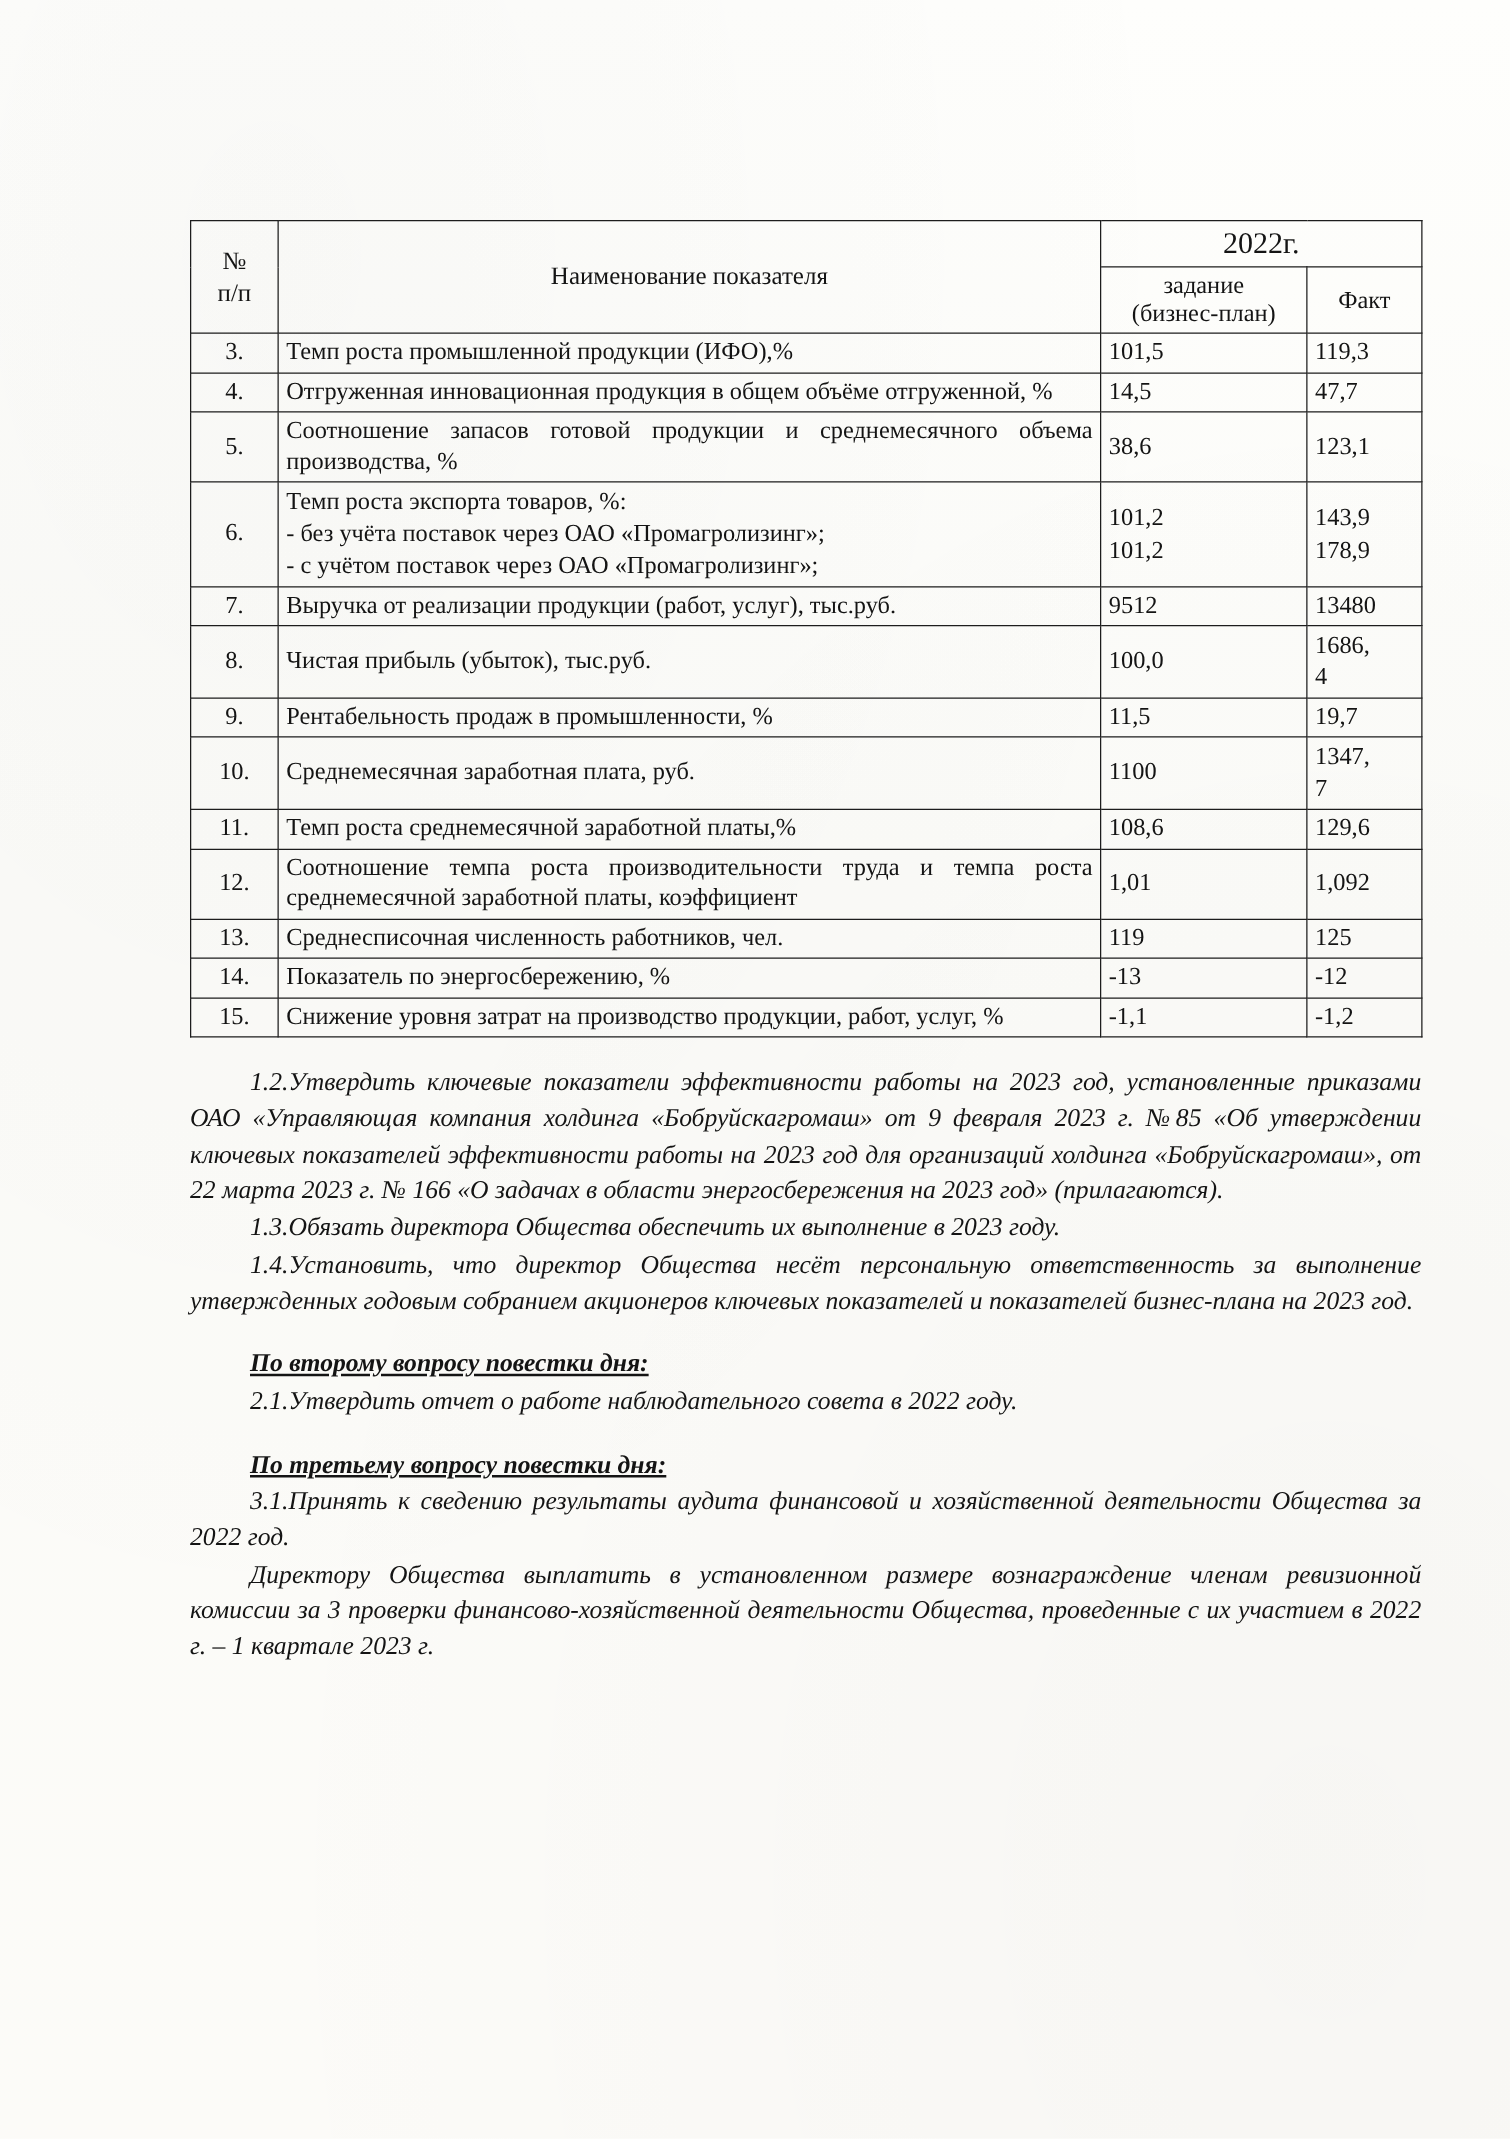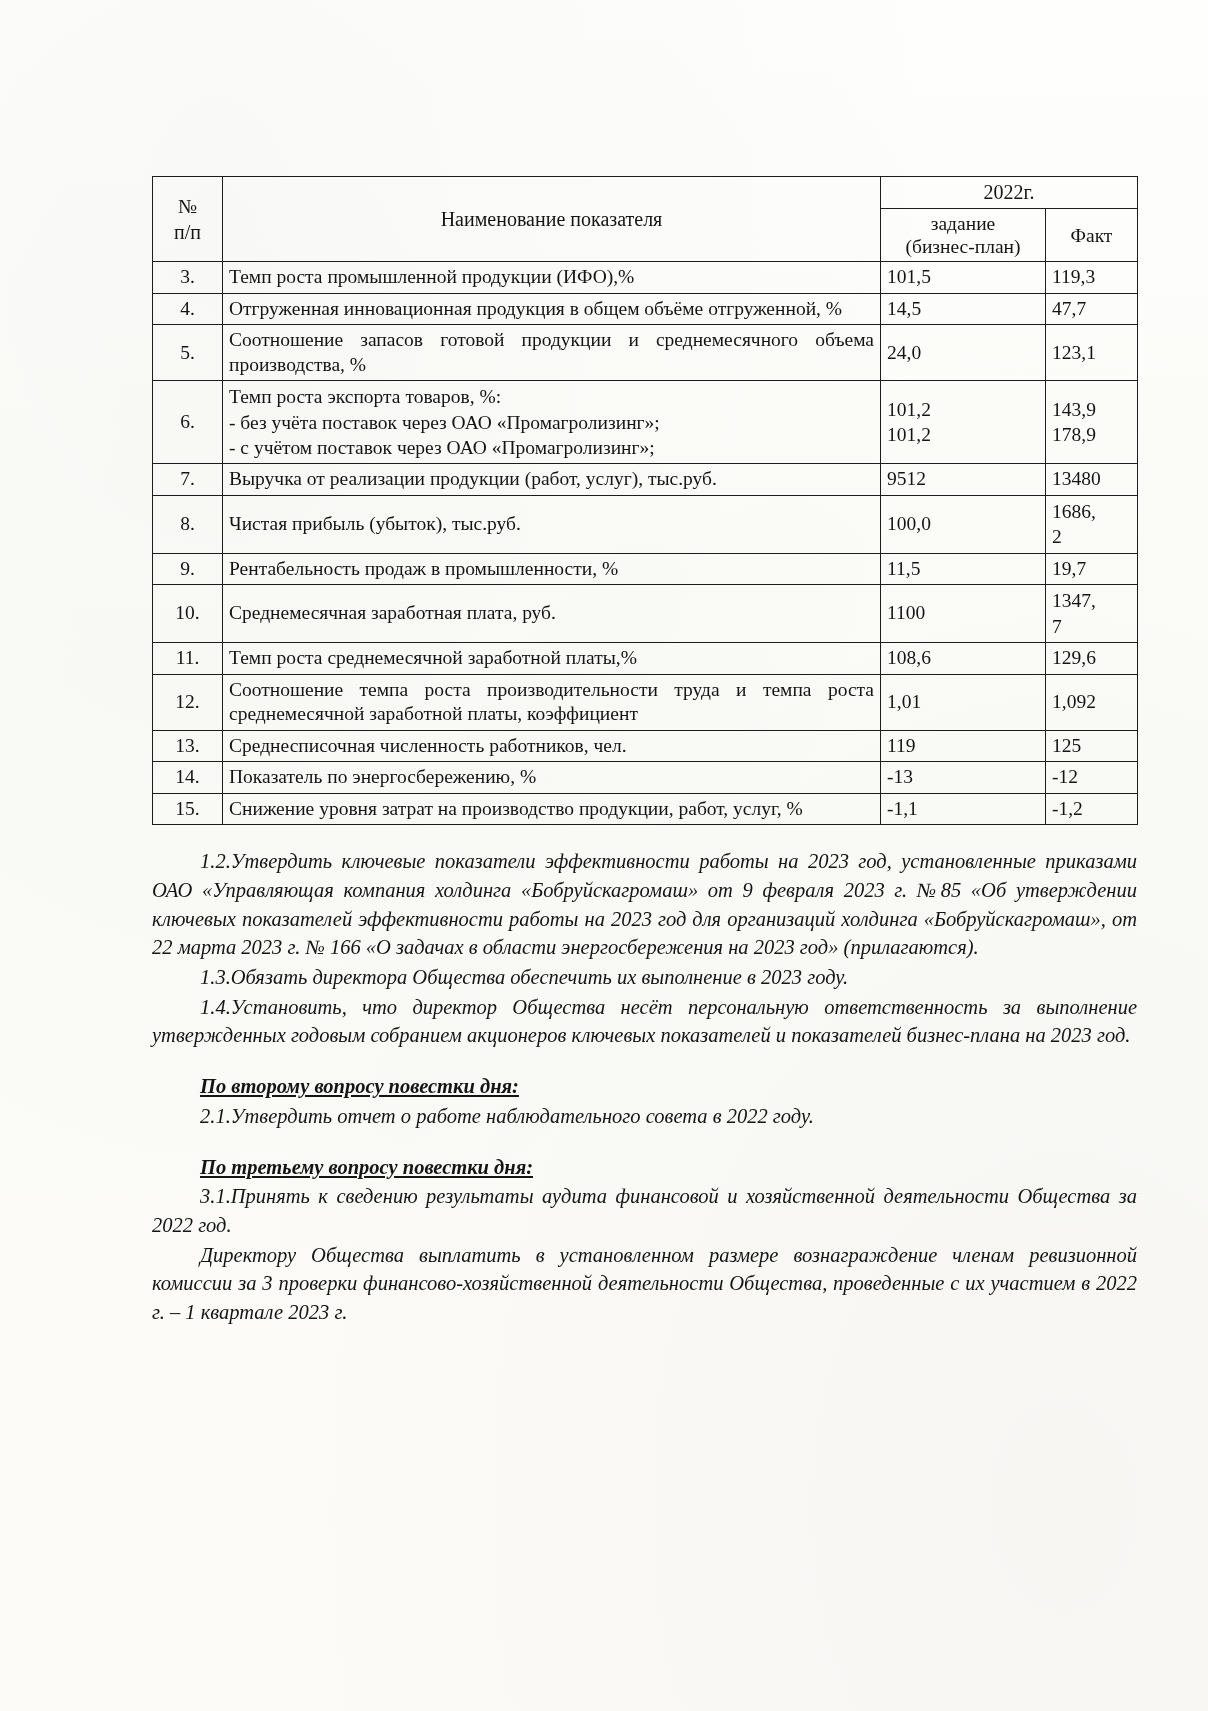--- a/index.html
+++ b/index.html
@@ -48,21 +48,21 @@
   .col-num      { width: 70px; }
   .col-name     { width: 658px; }
   .col-plan     { width: 165px; }
   .col-fact     { width: 92px; }
 
   th.hdr-num, th.hdr-name {
     text-align: center;
   }
   th.hdr-year {
     text-align: center;
-    font-size: 20px;
+    font-size: 24px;
     padding: 4px 6px 5px;
     margin-left: 43px;
   }
   th.hdr-plan, th.hdr-fact {
     text-align: center;
     font-size: 19.5px;
     line-height: 1.18;
     padding: 4px 4px;
   }
   th.hdr-num { font-size: 20px; line-height: 1.3; }
@@ -146,21 +146,21 @@
           </tr>
           <tr>
             <td class="c-num">4.</td>
             <td class="c-name">Отгруженная инновационная продукция в общем объёме отгруженной, %</td>
             <td class="c-val">14,5</td>
             <td class="c-val">47,7</td>
           </tr>
           <tr>
             <td class="c-num">5.</td>
             <td class="c-name">Соотношение запасов готовой продукции и среднемесячного объема производства, %</td>
-            <td class="c-val">24,0</td>
+            <td class="c-val">38,6</td>
             <td class="c-val">123,1</td>
           </tr>
           <tr>
             <td class="c-num">6.</td>
             <td class="c-name nojust multiline">Темп роста экспорта товаров, %:
 - без учёта поставок через ОАО «Промагролизинг»;
 - с учётом поставок через ОАО «Промагролизинг»;</td>
             <td class="c-val multiline">101,2
 101,2</td>
             <td class="c-val multiline">143,9
@@ -170,21 +170,21 @@
             <td class="c-num">7.</td>
             <td class="c-name nojust">Выручка от реализации продукции (работ, услуг), тыс.руб.</td>
             <td class="c-val">9512</td>
             <td class="c-val">13480</td>
           </tr>
           <tr>
             <td class="c-num">8.</td>
             <td class="c-name nojust">Чистая прибыль (убыток), тыс.руб.</td>
             <td class="c-val">100,0</td>
             <td class="c-val multiline">1686,
-2</td>
+4</td>
           </tr>
           <tr>
             <td class="c-num">9.</td>
             <td class="c-name nojust">Рентабельность продаж в промышленности, %</td>
             <td class="c-val">11,5</td>
             <td class="c-val">19,7</td>
           </tr>
           <tr>
             <td class="c-num">10.</td>
             <td class="c-name nojust">Среднемесячная заработная плата, руб.</td>

